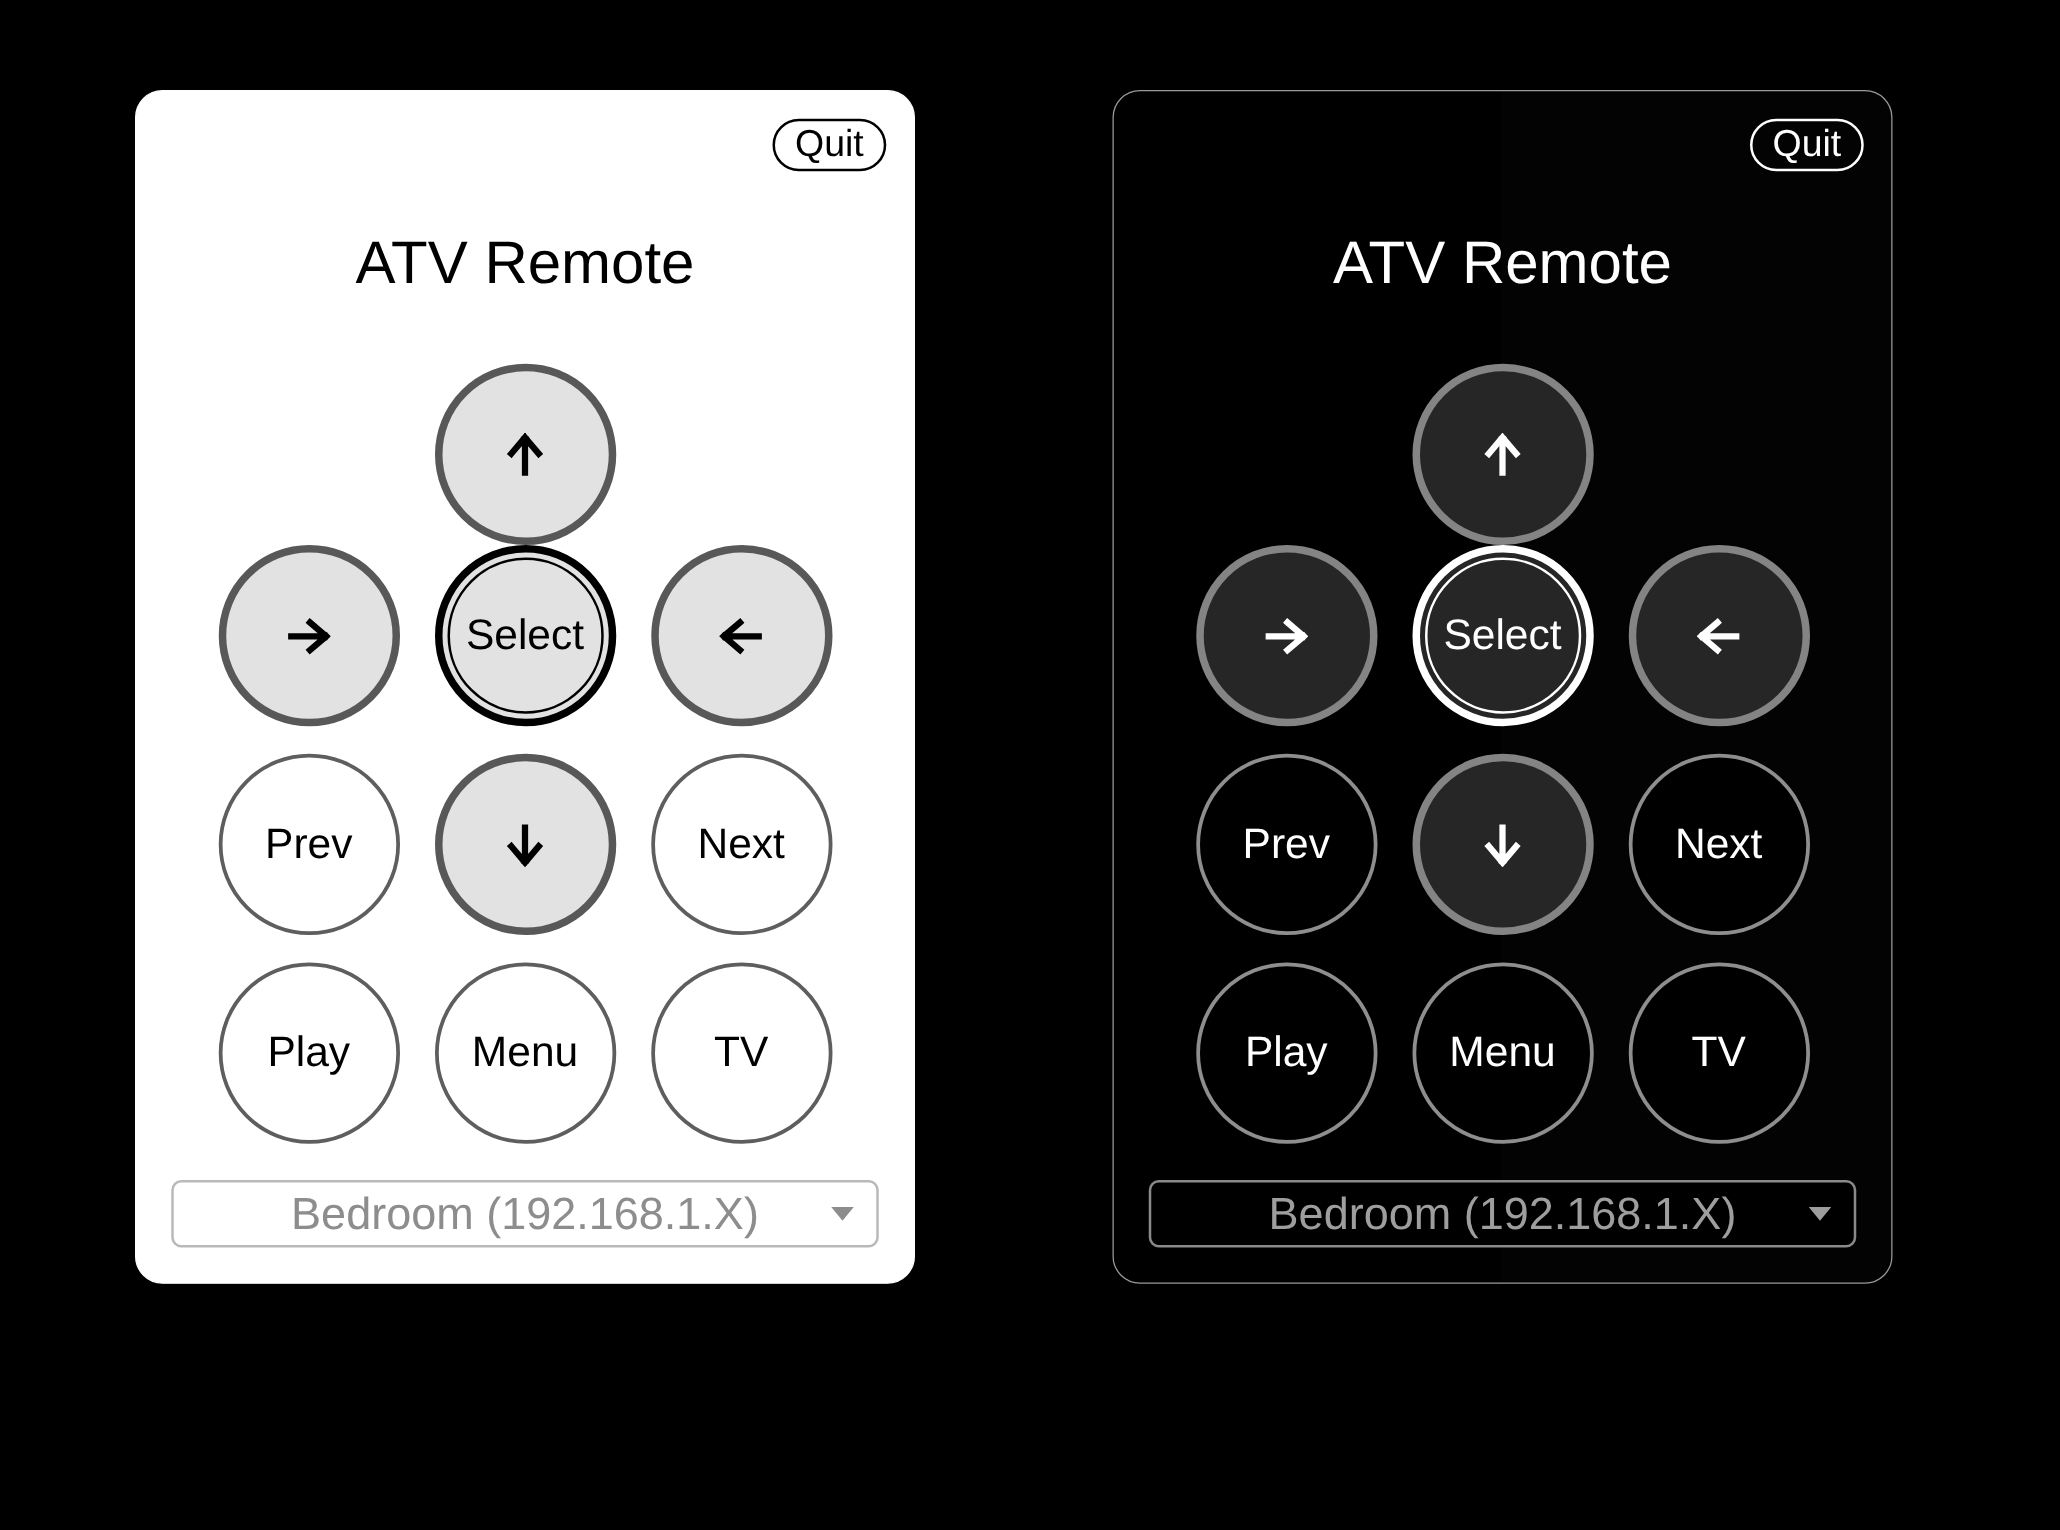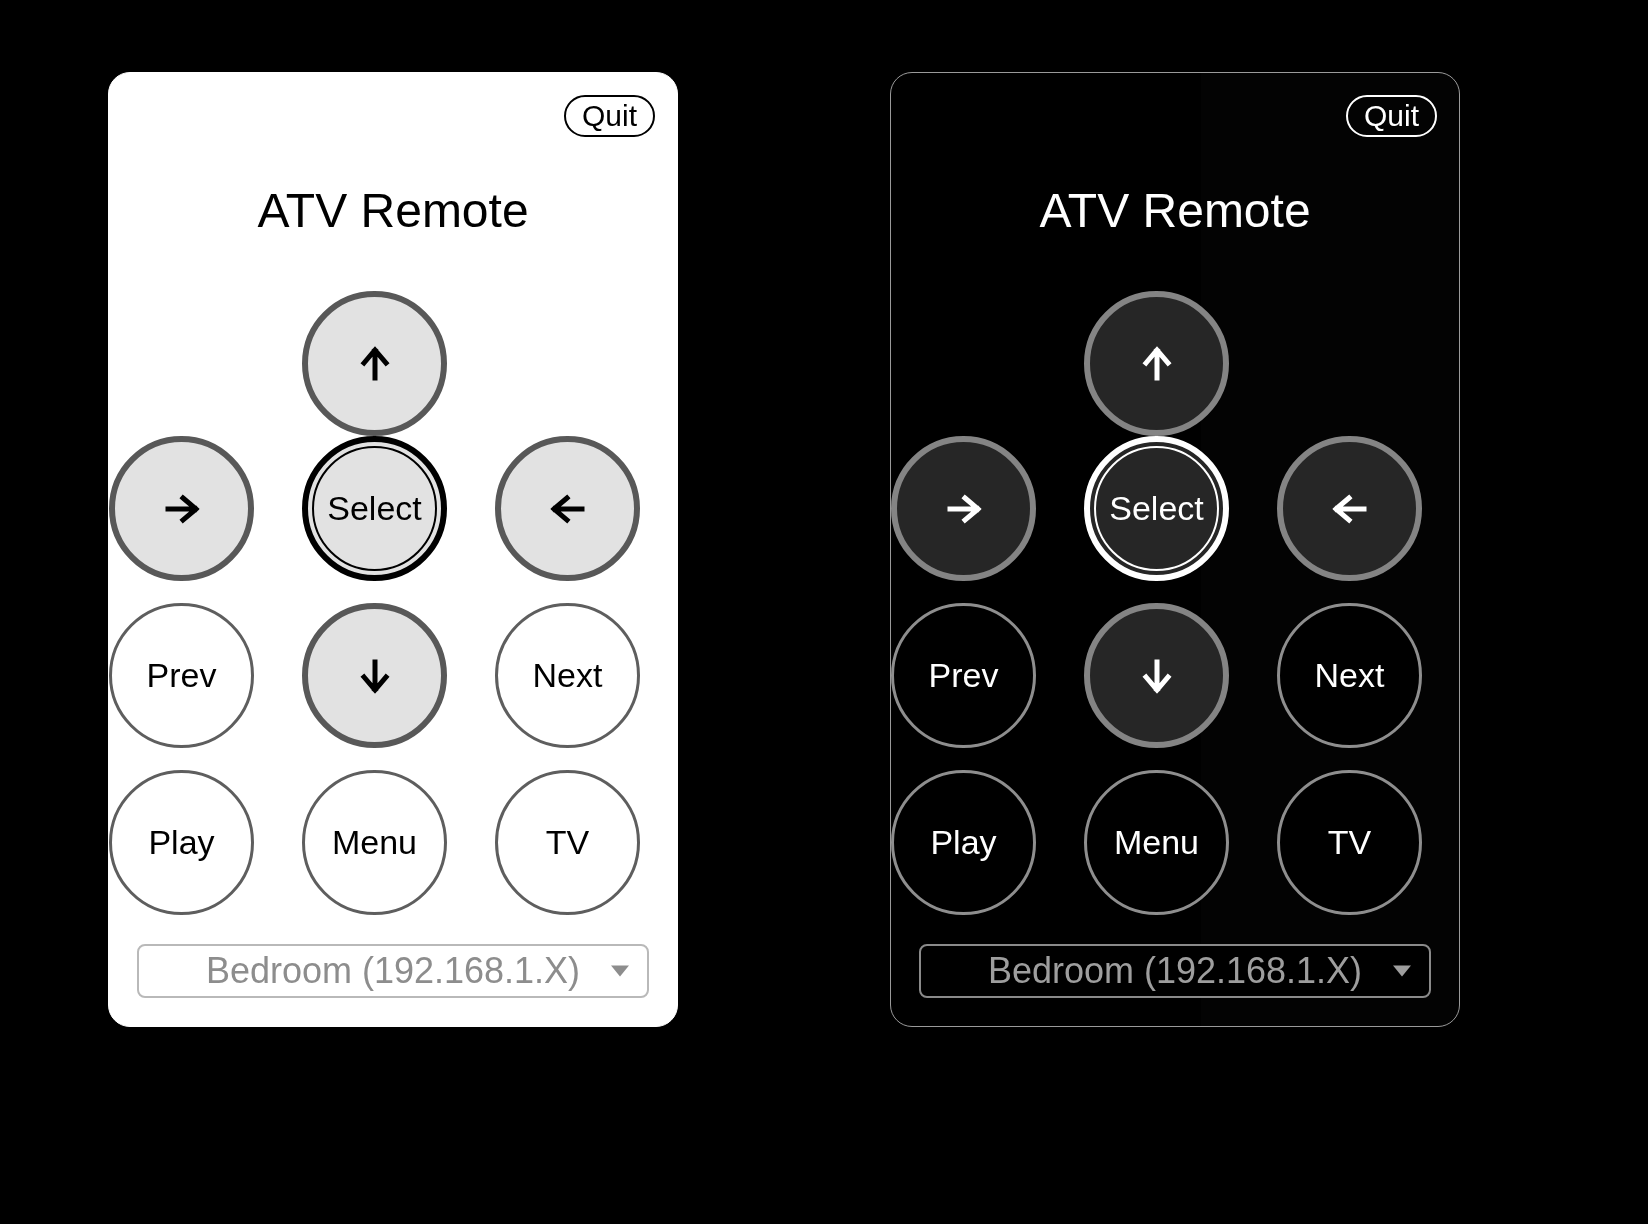--- a/index.html
+++ b/index.html
@@ -12,21 +12,21 @@
     height: 1224px;
     position: relative;
     overflow: hidden;
     font-family: "Liberation Sans", sans-serif;
     -webkit-font-smoothing: antialiased;
   }
 
   
   .panel {
     position: absolute;
-    width: 570px;
+    width: 624px;
     height: 955px;
     border-radius: 22px;
     box-sizing: border-box;
   }
   .panel-light {
     left: 108px;
     top: 72px;
     background: #ffffff;
     border: 1px solid #ffffff;
   }
@@ -83,22 +83,23 @@
 
   
   .grid {
     position: absolute;
     left: 0;
     right: 0;
     top: 218px;
   }
   .row {
     display: flex;
+    justify-content: center;
     align-items: center;
-    gap: 48px;
+    gap: 28px;
     margin-bottom: 22px;
     height: 145px;
   }
   .row.row-up { margin-bottom: 0px; }
 
   .btn {
     width: 145px;
     height: 145px;
     border-radius: 50%;
     box-sizing: border-box;

